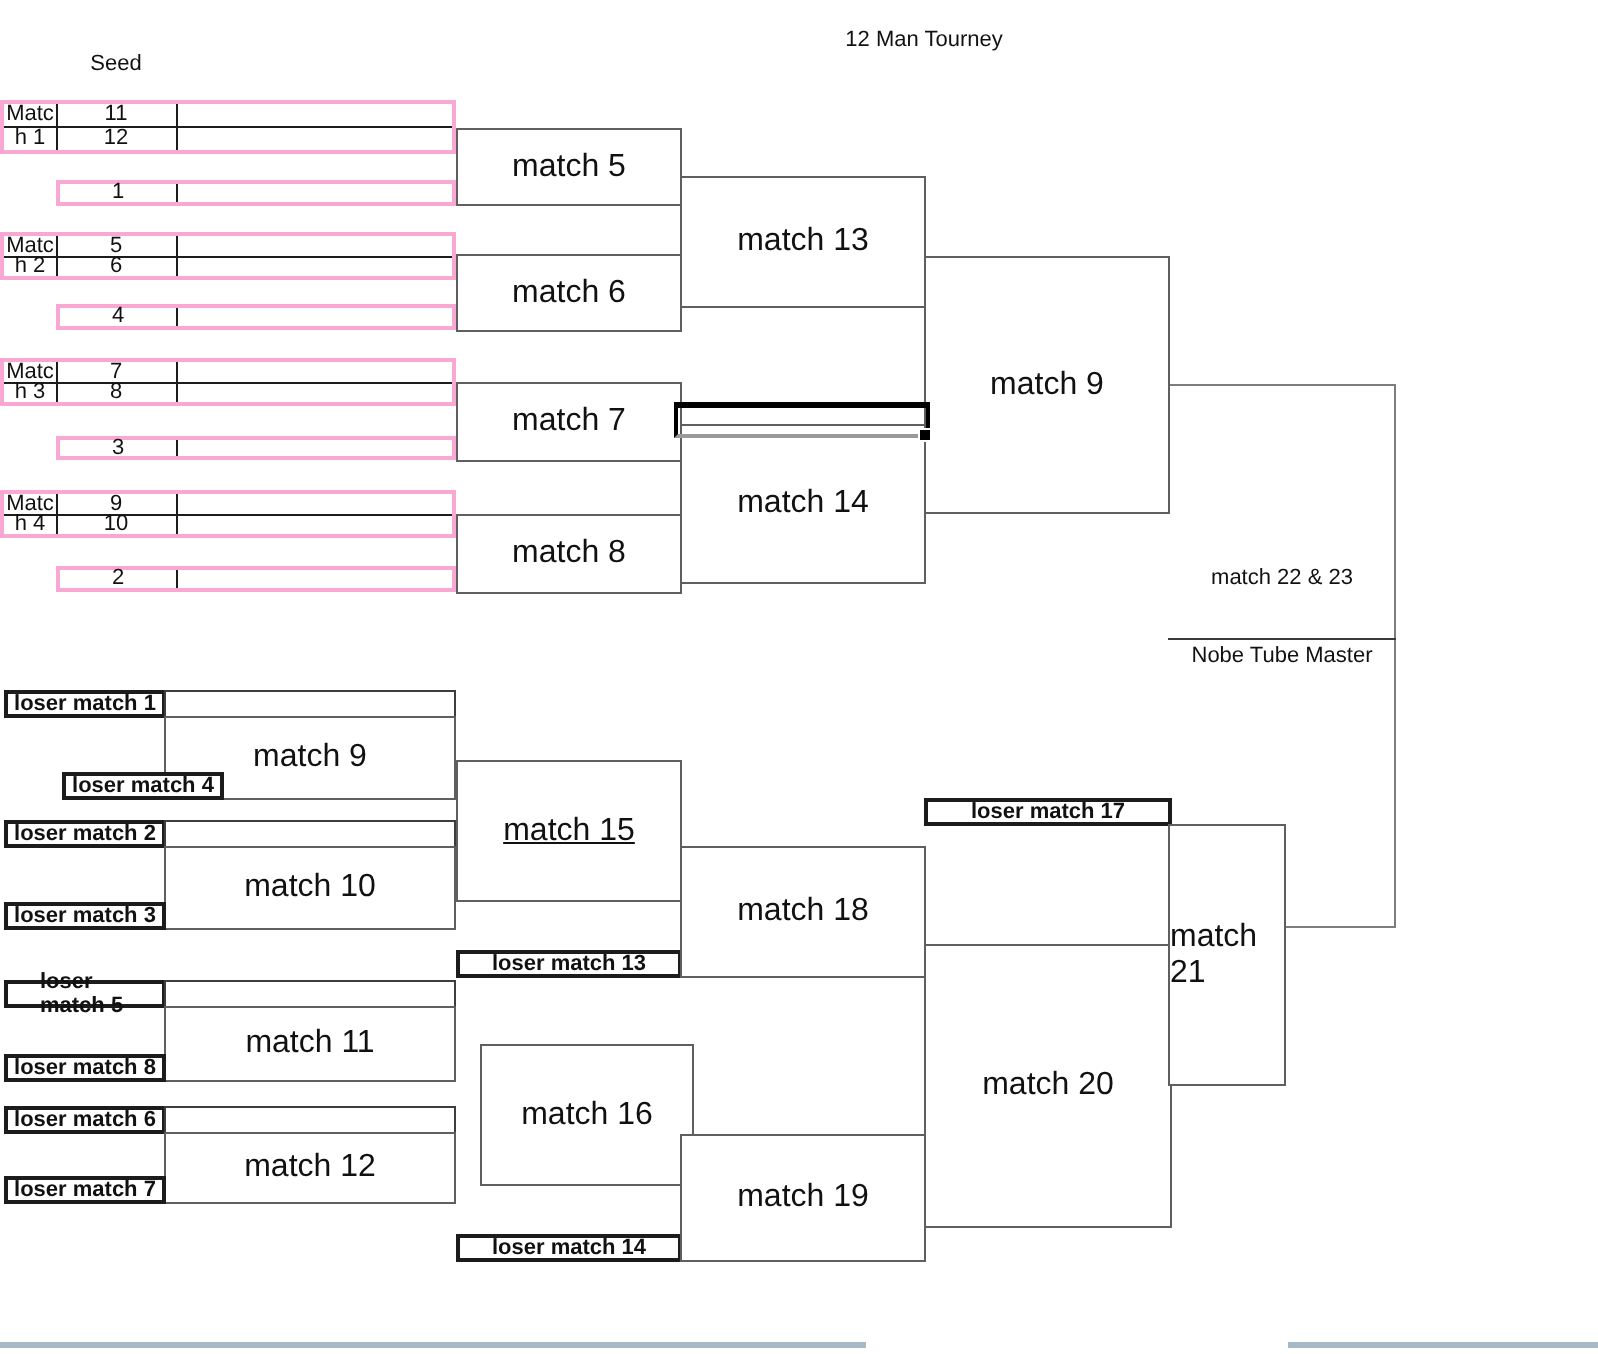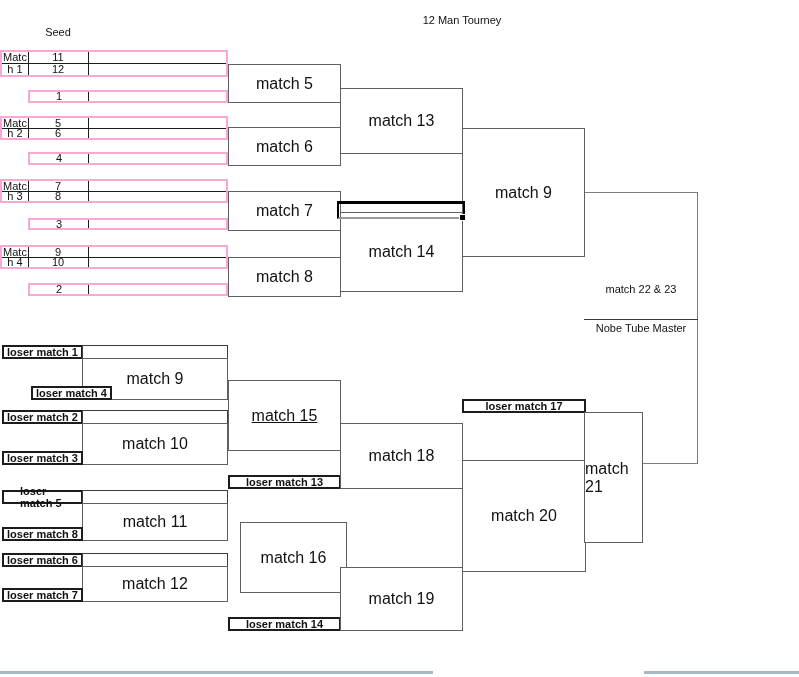--- a/index.html
+++ b/index.html
@@ -149,19 +149,19 @@
   <div class="abs mbox" style="left:240px;top:522px;width:107px;height:71px;text-align:right;">match 16</div>
 
   <div class="abs lm" style="left:228px;top:475px;width:113px;height:14px;">loser match 13</div>
   <div class="abs lm" style="left:228px;top:617px;width:113px;height:14px;">loser match 14</div>
 
   <div class="abs mbox" style="left:340px;top:423px;width:123px;height:66px;">match 18</div>
   <div class="abs mbox" style="left:340px;top:567px;width:123px;height:64px;">match 19</div>
 
   <div class="abs lm" style="left:462px;top:399px;width:124px;height:14px;">loser match 17</div>
 
-  <div class="abs mbox" style="left:462px;top:460px;width:124px;height:112px;text-align:right;">match 20</div>
+  <div class="abs mbox" style="left:462px;top:472px;width:124px;height:142px;text-align:right;">match 20</div>
   <div class="abs mbox" style="left:584px;top:412px;width:59px;height:131px;">match 21</div>
 
   <div class="abs bar" style="left:0;top:671px;width:433px;height:3px;"></div>
   <div class="abs bar" style="left:644px;top:671px;width:155px;height:3px;"></div>
 
 </div>
 
 </body></html>

